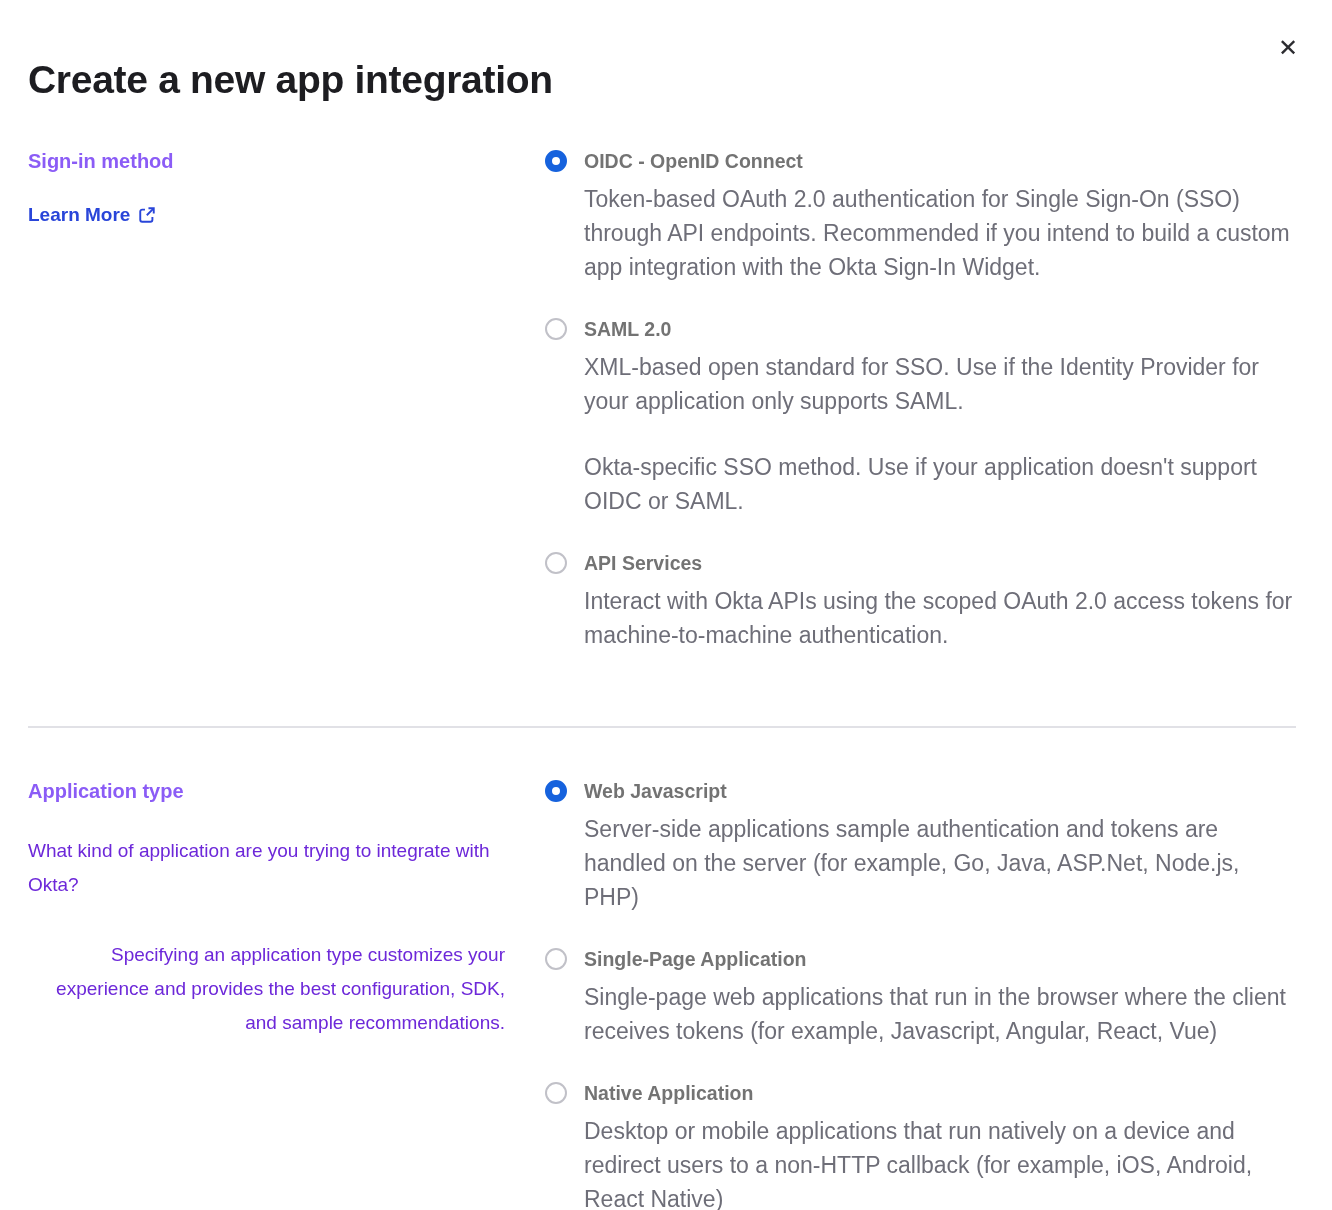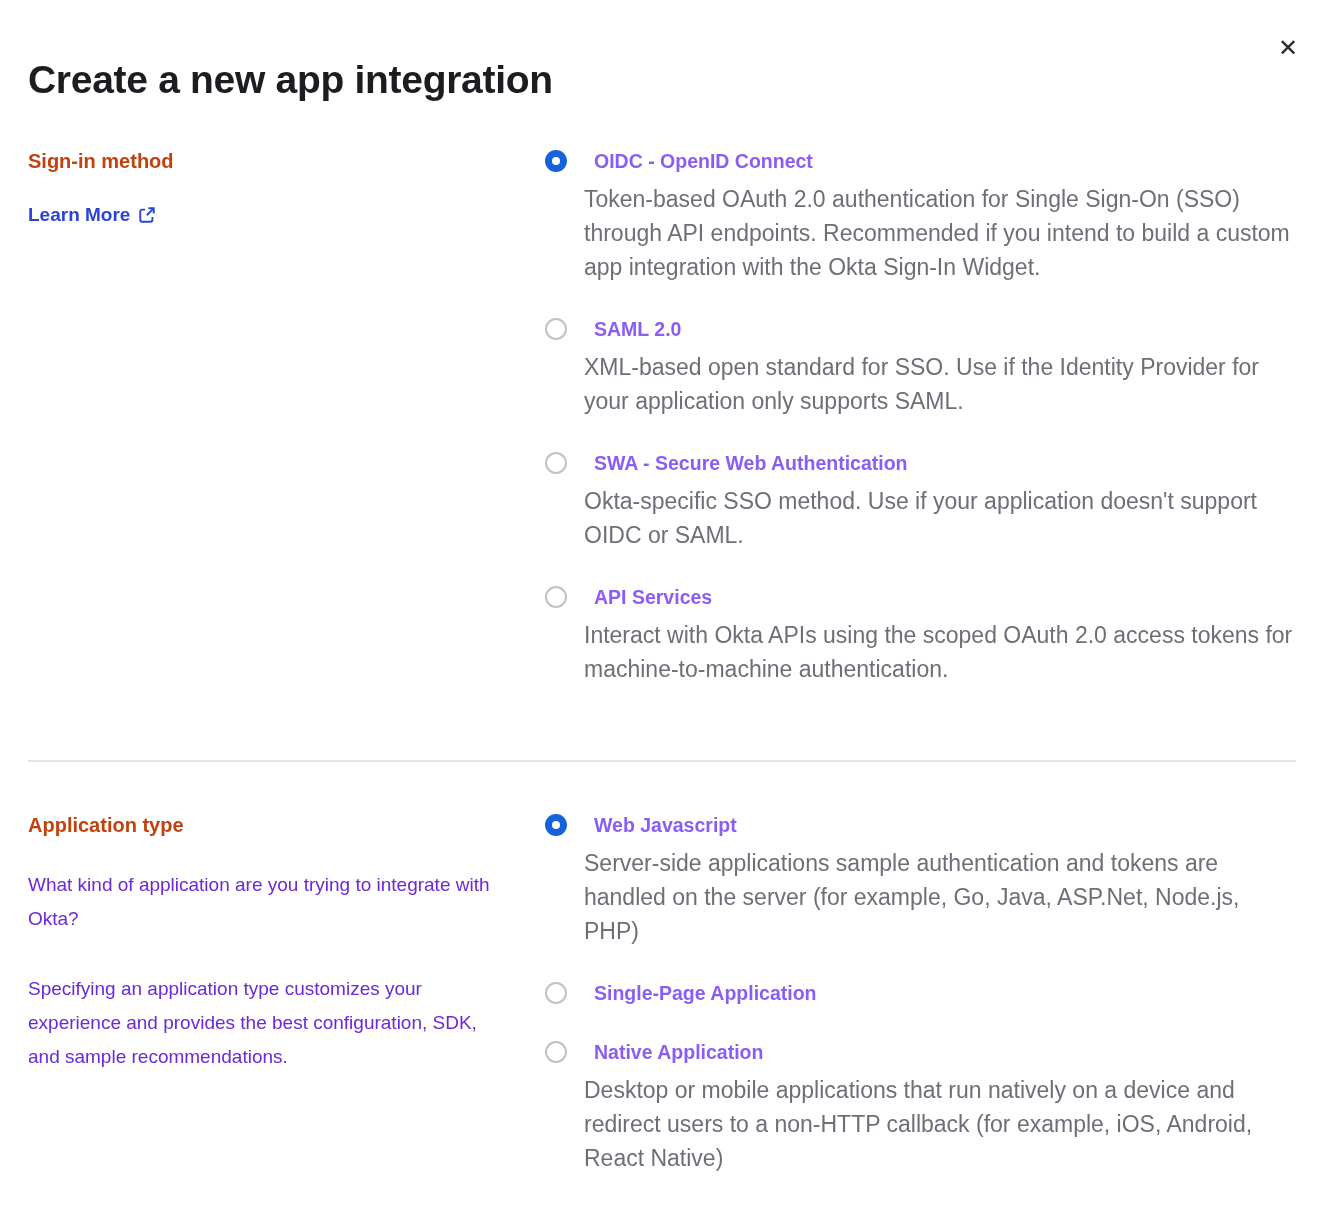--- a/index.html
+++ b/index.html
@@ -41,21 +41,21 @@
   }
   .col-left {
     width: 517px;
     flex-shrink: 0;
     padding-right: 40px;
   }
   .col-right { flex: 1; }
   .section-label {
     font-size: 20px;
     font-weight: 700;
-    color: #c2410c;
+    color: #8b5cf6;
     line-height: 1.3;
   }
   .learn-more {
     display: inline-flex;
     align-items: center;
     gap: 8px;
     margin-top: 30px;
     font-size: 19px;
     font-weight: 700;
     color: #2945d9;
@@ -63,21 +63,21 @@
     cursor: pointer;
     text-align: right;
   }
   .learn-more svg { display: block; }
   .left-paragraph {
     margin-top: 30px;
     font-size: 19px;
     line-height: 34px;
     color: #6d28d9;
   }
-  .left-paragraph + .left-paragraph { margin-top: 36px; }
+  .left-paragraph + .left-paragraph { margin-top: 36px; text-align: right; }
 
   .radio-option { margin-bottom: 32px; }
   .radio-option:last-child { margin-bottom: 0; }
   .radio-line {
     display: flex;
     align-items: flex-start;
     gap: 17px;
     cursor: pointer;
   }
   .radio-circle {
@@ -88,23 +88,22 @@
     border: 2px solid #c1c1c8;
     background: #ffffff;
     margin-top: 2px;
   }
   .radio-circle[data-selected="true"] {
     border: 7px solid #1662dd;
   }
   .radio-label {
     font-size: 19.5px;
     font-weight: 600;
-    color: #8b5cf6;
+    color: #737373;
     line-height: 27px;
-    margin-left: 10px;
   }
   .radio-desc {
     margin-top: 7px;
     margin-left: 39px;
     font-size: 23px;
     line-height: 34px;
     color: #6e6e78;
     max-width: 716px;
   }
   .divider {
@@ -168,24 +167,20 @@
 
       <div class="radio-option">
         <div class="radio-line">
           <span class="radio-circle" data-selected="false"></span>
           <span class="radio-label">SAML 2.0</span>
         </div>
         <div class="radio-desc">XML-based open standard for SSO. Use if the Identity Provider for your application only supports SAML.</div>
       </div>
 
       <div class="radio-option">
-        <div class="radio-line">
-          <span class="radio-circle" data-selected="false"></span>
-          <span class="radio-label">SWA - Secure Web Authentication</span>
-        </div>
         <div class="radio-desc">Okta-specific SSO method. Use if your application doesn't support OIDC or SAML.</div>
       </div>
 
       <div class="radio-option">
         <div class="radio-line">
           <span class="radio-circle" data-selected="false"></span>
           <span class="radio-label">API Services</span>
         </div>
         <div class="radio-desc">Interact with Okta APIs using the scoped OAuth 2.0 access tokens for machine-to-machine authentication.</div>
       </div>
@@ -209,20 +204,21 @@
           <span class="radio-label">Web Javascript</span>
         </div>
         <div class="radio-desc">Server-side applications sample authentication and tokens are handled on the server (for example, Go, Java, ASP.Net, Node.js, PHP)</div>
       </div>
 
       <div class="radio-option">
         <div class="radio-line">
           <span class="radio-circle" data-selected="false"></span>
           <span class="radio-label">Single-Page Application</span>
         </div>
+        <div class="radio-desc">Single-page web applications that run in the browser where the client receives tokens (for example, Javascript, Angular, React, Vue)</div>
       </div>
 
       <div class="radio-option">
         <div class="radio-line">
           <span class="radio-circle" data-selected="false"></span>
           <span class="radio-label">Native Application</span>
         </div>
         <div class="radio-desc">Desktop or mobile applications that run natively on a device and redirect users to a non-HTTP callback (for example, iOS, Android, React Native)</div>
       </div>
 

